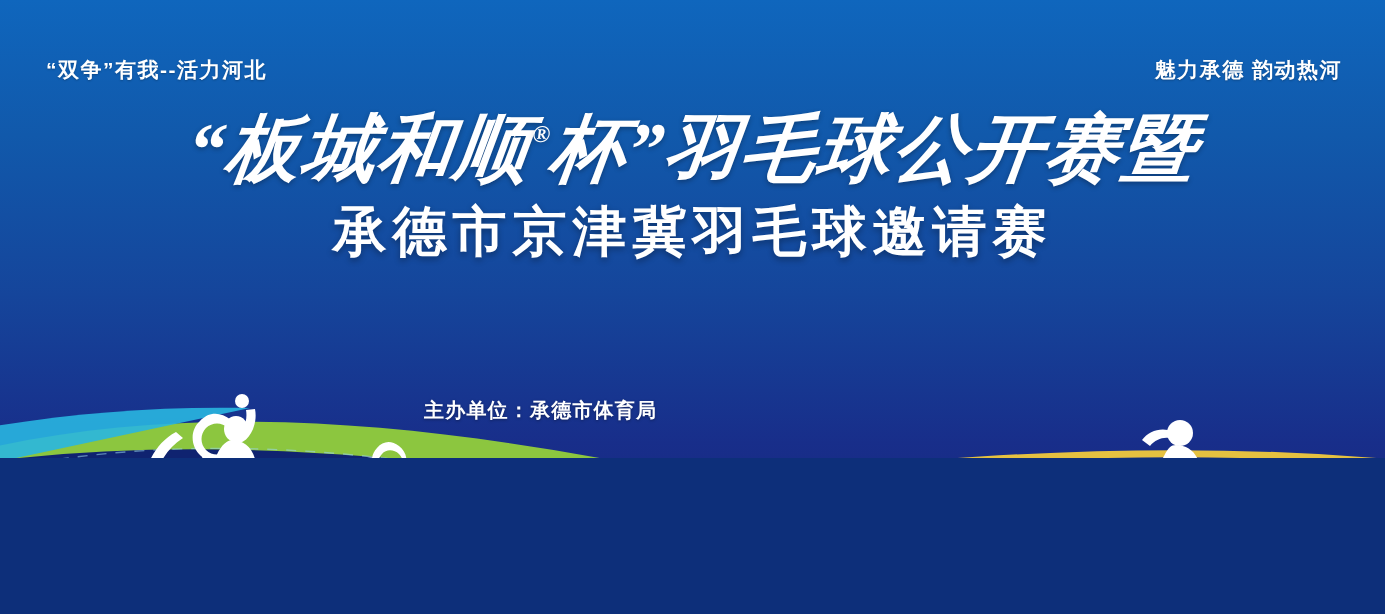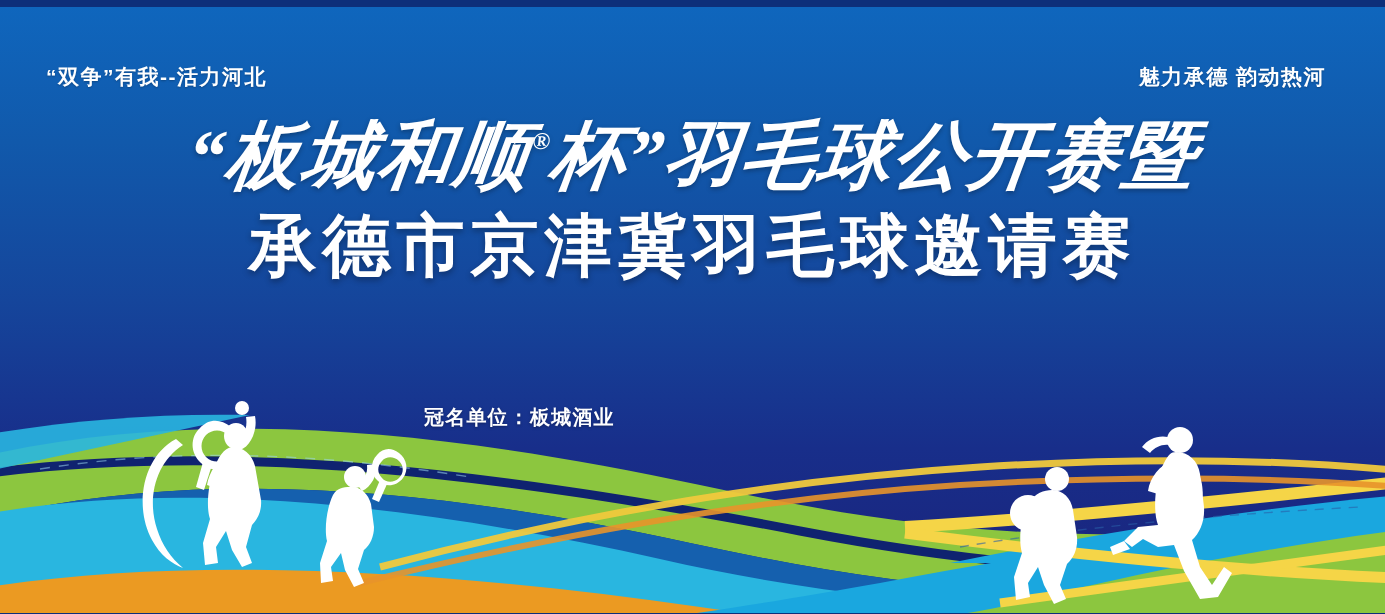--- a/index.html
+++ b/index.html
@@ -5,39 +5,38 @@
 <style>
   * { margin:0; padding:0; box-sizing:border-box; }
   html,body {
     width:1385px; height:614px;
     background:#0d2f7a;
     font-family:"Liberation Sans","DejaVu Sans",sans-serif;
     overflow:hidden;
   }
   #banner {
     position:relative;
-    width:1385px; height:606px;
+    width:1385px; height:458px;
     overflow:hidden;
     background:linear-gradient(180deg,#0f66bd 0%, #1159ab 22%, #15459b 48%, #18308c 70%, #1a2680 85%, #1b2179 100%);
-    margin-top:7px;
   }
   #artwork { position:absolute; inset:0; width:1385px; height:614px; }
 
   
   .hdr {
     position:absolute; top:56px;
     color:#ffffff;
     font-weight:bold;
     font-size:21px;
     letter-spacing:1.5px;
     white-space:nowrap;
     text-shadow:0 1px 2px rgba(0,0,0,.25);
   }
   #slogan-left  { left:46px; }
-  #slogan-right { right:59px; }
+  #slogan-right { right:43px; }
 
   
   #title-wrap {
     position:absolute; left:0; right:0; top:112px;
     text-align:center;
   }
   #title-line1 {
     color:#ffffff;
     font-family:"Liberation Serif","DejaVu Serif",serif;
     font-weight:bold;
@@ -47,21 +46,21 @@
     letter-spacing:2px;
     white-space:nowrap;
     text-shadow:0 2px 5px rgba(0,0,0,.30);
     transform:skewX(-7deg);
   }
   #title-line1 .reg { font-size:24px; vertical-align:32px; font-style:normal; }
   #title-line2 {
     margin-top:18px;
     color:#ffffff;
     font-weight:bold;
-    font-size:68px;
+    font-size:54px;
     line-height:1.0;
     letter-spacing:6px;
     white-space:nowrap;
     text-shadow:0 3px 6px rgba(0,0,0,.32);
   }
 
   
   #organizers {
     position:absolute; left:424px; top:396px;
     color:#ffffff;
@@ -188,16 +187,16 @@
   <div class="hdr" id="slogan-left">“双争”有我--活力河北</div>
 
   <div class="hdr" id="slogan-right">魅力承德  韵动热河</div>
 
   <div id="title-wrap">
     <div id="title-line1"><span>“板城和顺</span><span class="reg">®</span><span>杯”羽毛球公开赛暨</span></div>
     <div id="title-line2">承德市京津冀羽毛球邀请赛</div>
   </div>
 
   <div id="organizers">
-    <div>冠名单位：板城酒业</div>
+    <div>主办单位：承德市体育局</div>
   </div>
 
 </div>
 
 </body></html>

